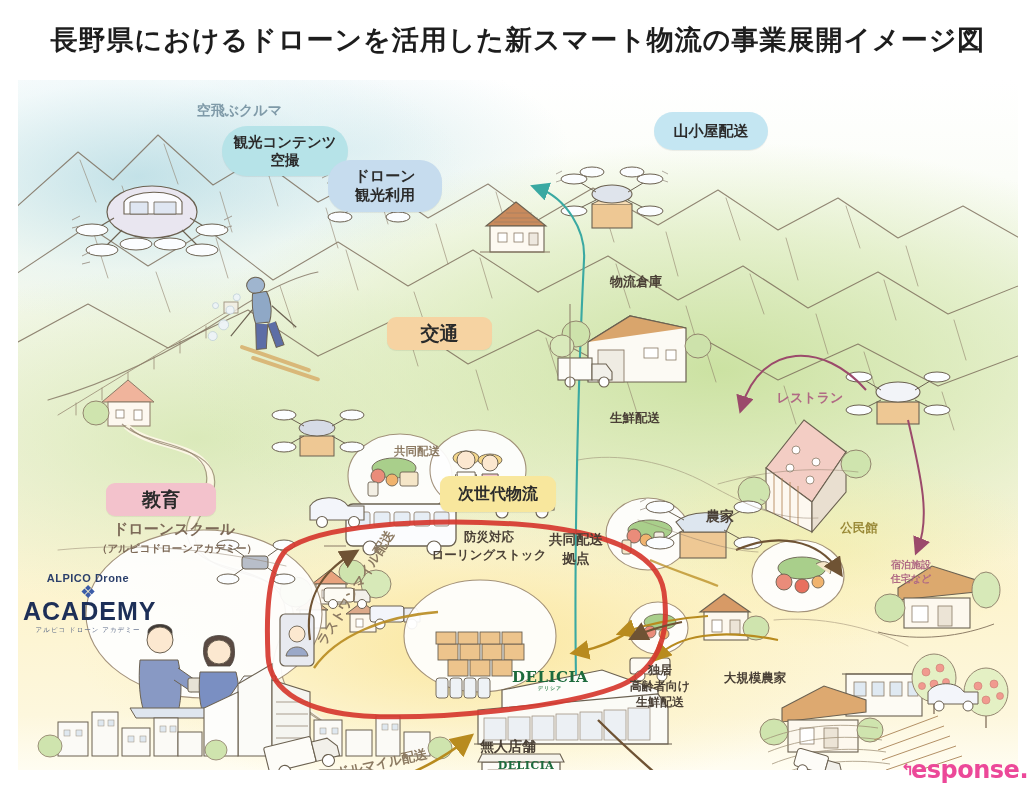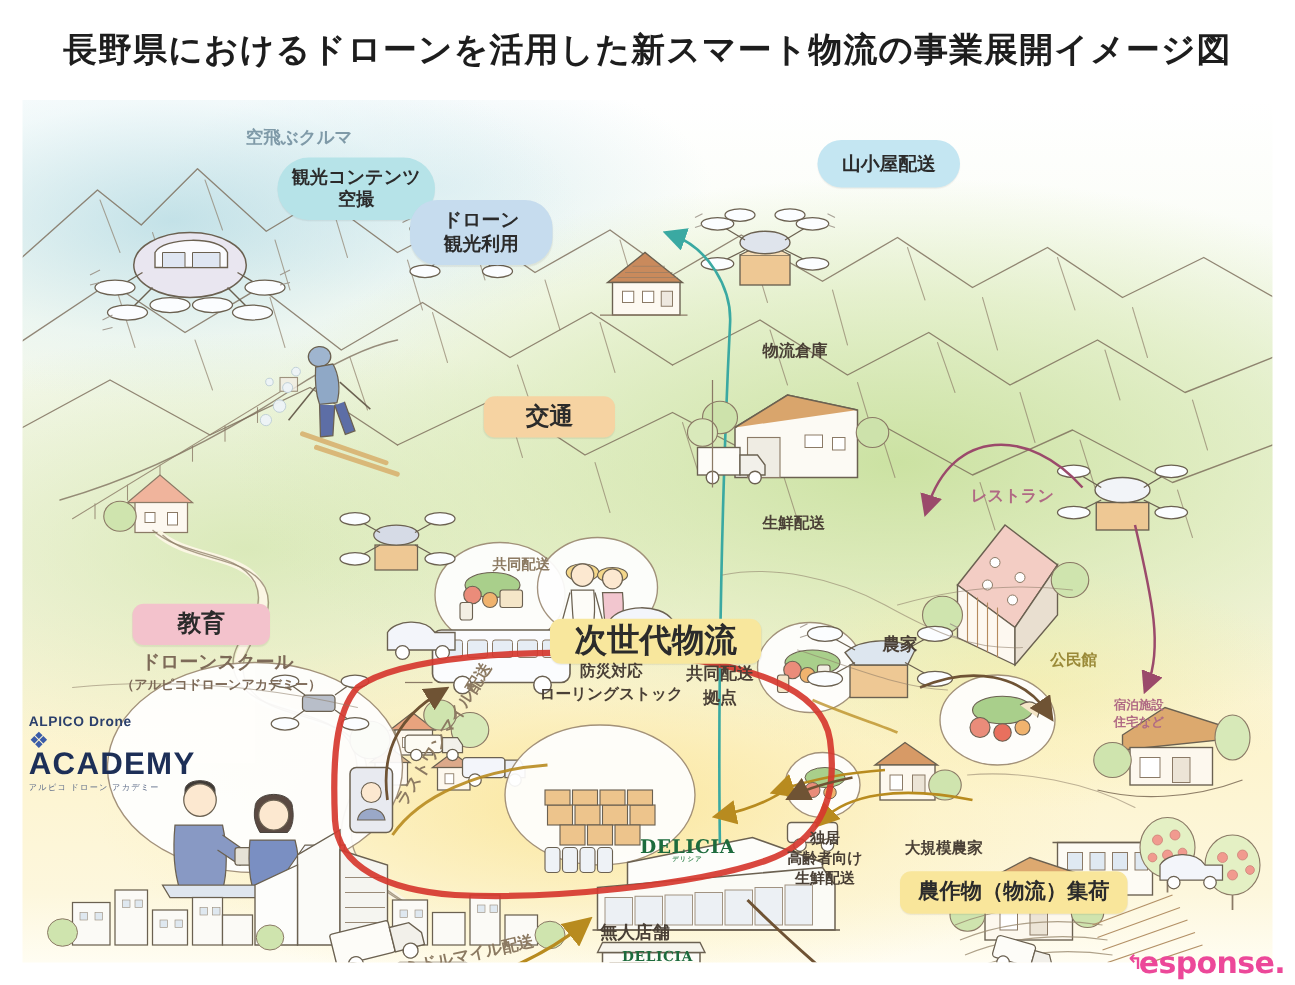--- a/index.html
+++ b/index.html
@@ -67,21 +67,21 @@
     font-family:"DejaVu Serif","Liberation Serif",serif;
     white-space:pre-line;
   }
   .cap.pink{color:#b06a84;}
   .cap.rot2{transform:rotate(-58deg);transform-origin:left top;}
   .cap.rot3{transform:rotate(-12deg);transform-origin:left top;}
 
   
   #alpico{
     position:absolute;left:5px;top:492px;width:130px;height:86px;
-    color:#23355f;
+    text-align:center;color:#23355f;
   }
   #alpico .arc{font-size:11px;font-weight:bold;letter-spacing:.5px;color:#2b3f6b;}
   #alpico .mark{font-size:18px;color:#3b5ca8;line-height:12px;margin:2px 0 1px;}
   #alpico .big{font-size:25px;font-weight:bold;letter-spacing:1px;color:#1d2f57;line-height:1;}
   #alpico .sub{font-size:6.5px;color:#5d6b88;letter-spacing:1px;margin-top:2px;}
 
   
   #wm{
     position:absolute;right:8px;bottom:4px;
     font-size:24px;font-weight:bold;color:#ec4899;letter-spacing:-.5px;
@@ -848,21 +848,21 @@
 
     <div class="cap" style="left:810px;top:440px;width:62px;font-size:12.5px;color:#9a8a38;">公民館</div>
 
     <div class="chip" style="left:88px;top:403px;width:110px;height:33px;background:#f3c2cc;font-size:19px;">
       <span>教育</span>
     </div>
 
     <div class="cap" style="left:68px;top:440px;width:176px;font-size:15px;color:#7d6a58;">ドローンスクール</div>
     <div class="cap" style="left:62px;top:462px;width:194px;font-size:10.5px;color:#7d6a58;">（アルピコドローンアカデミー）</div>
 
-    <div class="chip" style="left:422px;top:415px;width:169px;height:36px;background:#f8e79d;font-size:26px;">
+    <div class="chip" style="left:422px;top:396px;width:116px;height:36px;background:#f8e79d;font-size:16px;">
       <span>次世代物流</span>
     </div>
 
     <div class="cap" style="left:403px;top:448px;width:136px;font-size:12.5px;line-height:1.4;">防災対応
 ローリングストック</div>
 
     <div class="cap" style="left:510px;top:450px;width:96px;font-size:13.5px;line-height:1.4;">共同配送
 拠点</div>
 
     <div class="delicia" style="left:490px;top:590px;width:84px;font-size:15px;">
@@ -880,23 +880,20 @@
     <div class="cap rot3" style="left:304px;top:688px;width:150px;font-size:13px;text-align:left;color:#8c7a62;">ミドルマイル配送</div>
 
     <div class="cap" style="left:442px;top:658px;width:96px;font-size:14px;">無人店舗</div>
 
     <div class="cap" style="left:586px;top:582px;width:112px;font-size:12px;line-height:1.35;">独居
 高齢者向け
 生鮮配送</div>
 
     <div class="cap" style="left:690px;top:590px;width:94px;font-size:12.5px;">大規模農家</div>
 
-    <div class="chip" style="left:702px;top:617px;width:182px;height:34px;background:#f9e69b;font-size:17px;">
-      <span>農作物（物流）集荷</span>
-    </div>
 
     <div id="alpico">
       <div class="arc">ALPICO Drone</div>
       <div class="mark">❖</div>
       <div class="big">ACADEMY</div>
       <div class="sub">アルピコ ドローン アカデミー</div>
     </div>
 
   </div>
 

